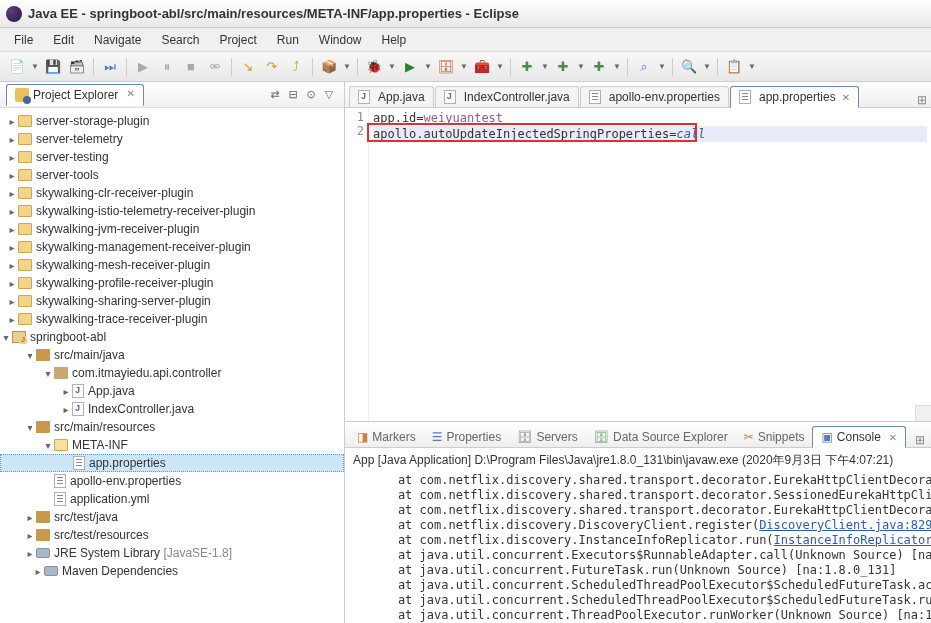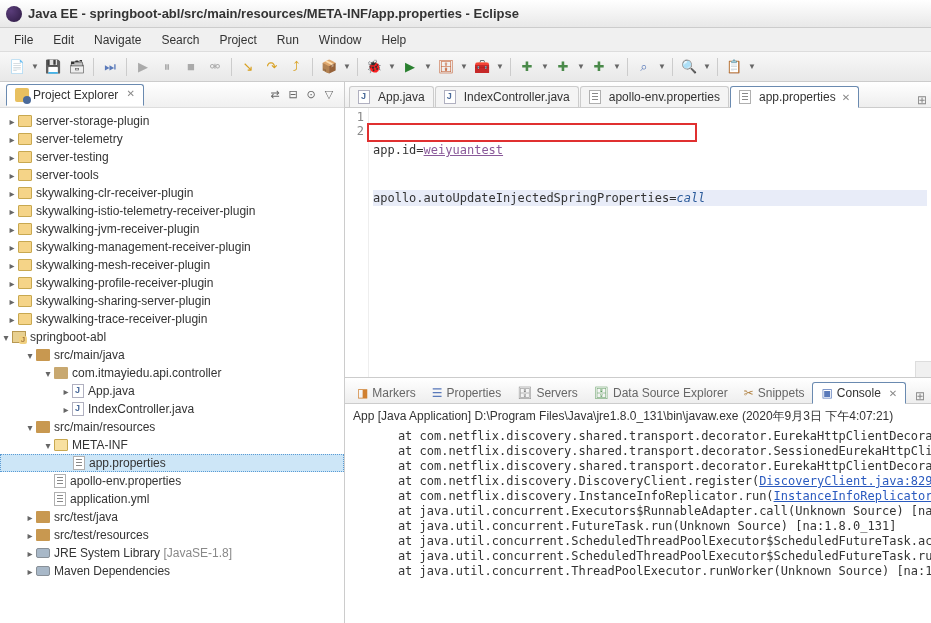--- a/index.html
+++ b/index.html
@@ -39,30 +39,30 @@
 .tree-label { color: #333; }
 .tree-label.gray { color: #888; }
 .right-area { flex: 1; display: flex; flex-direction: column; overflow: hidden; }
 .editor-tabs { height: 26px; background: linear-gradient(#fff,#eee); border-bottom: 1px solid #ccc; display: flex; align-items: flex-end; padding-left: 4px; gap: 1px; }
 .editor-tab { display: flex; align-items: center; gap: 4px; padding: 3px 8px; border: 1px solid #ccc; border-bottom: none; border-radius: 3px 3px 0 0; background: #f4f4f4; font-size: 12px; }
 .editor-tab.active { background: #fff; border-color: #6a8ab0; border-bottom: 1px solid #fff; margin-bottom: -1px; }
 .editor-tab .close { color: #888; font-size: 10px; margin-left: 2px; }
 .editor-body { flex: 1; background: #fff; display: flex; overflow: hidden; position: relative; border-bottom: 1px solid #ccc; }
 .gutter { width: 24px; background: #fff; border-right: 1px solid #eee; text-align: right; padding: 2px 4px 0 0; font-family: Consolas, monospace; font-size: 12px; color: #888; }
 .code { flex: 1; padding: 2px 4px; font-family: Consolas, monospace; font-size: 12px; position: relative; }
-.code-line { height: 16px; line-height: 16px; white-space: pre; margin-top: 32px; }
+.code-line { height: 16px; line-height: 16px; white-space: pre; }
 .code-line.hl { background: #e8ecf8; }
 .code-val { color: #8a5a9a; text-decoration: underline; }
 .code-false { color: #2a5a9a; font-style: italic; }
 .red-box { position: absolute; border: 2px solid #e03030; }
 .sb-corner { position: absolute; right: 0; bottom: 0; width: 16px; height: 16px; background: #f0f0f0; border-left: 1px solid #ddd; border-top: 1px solid #ddd; }
 .bottom-tabs { height: 26px; background: linear-gradient(#fff,#eee); border-bottom: 1px solid #ccc; display: flex; align-items: flex-end; padding-left: 4px; gap: 0; }
 .bottom-tab { display: flex; align-items: center; gap: 4px; padding: 3px 8px; color: #666; font-size: 12px; }
 .bottom-tab.active { background: #fff; border: 1px solid #6a8ab0; border-bottom: 1px solid #fff; border-radius: 3px 3px 0 0; margin-bottom: -1px; color: #333; }
-.console-body { flex: 0 0 auto; height: 219px; background: #fff; overflow: hidden; display: flex; flex-direction: column; }
+.console-body { flex: 0 0 auto; height: 175px; background: #fff; overflow: hidden; display: flex; flex-direction: column; }
 .console-head { padding: 4px 8px; color: #333; font-size: 12px; }
 .console-lines { flex: 1; overflow: hidden; font-family: Consolas, monospace; font-size: 12px; padding-left: 24px; }
 .console-lines .cl { white-space: pre; height: 15px; line-height: 15px; }
 .console-lines .link { color: #2a5abf; text-decoration: underline; text-align: center; }
 </style>
 </head>
 <body>
 
 <div class="titlebar">
   <div class="eclipse-icon"></div>
@@ -256,21 +256,21 @@
           <span class="twisty collapsed"></span>
           <div class="pkg-icon"></div>
           <span class="tree-label">src/test/java</span>
         </div>
       <div class="tree-row" style="padding-left:24px">
           <span class="twisty collapsed"></span>
           <div class="pkg-icon"></div>
           <span class="tree-label">src/test/resources</span>
         </div>
       <div class="tree-row" style="padding-left:24px"><span class="twisty collapsed"></span><div class="lib-icon"></div><span class="tree-label">JRE System Library</span>&nbsp;<span class="tree-label gray">[JavaSE-1.8]</span></div>
-      <div class="tree-row" style="padding-left:24px">
+      <div class="tree-row" style="padding-left:32px">
           <span class="twisty collapsed"></span>
           <div class="lib-icon"></div>
           <span class="tree-label">Maven Dependencies</span>
         </div>
     </div>
   </div>
 
   <div class="right-area">
     <div class="editor-tabs">
       <div class="editor-tab">

